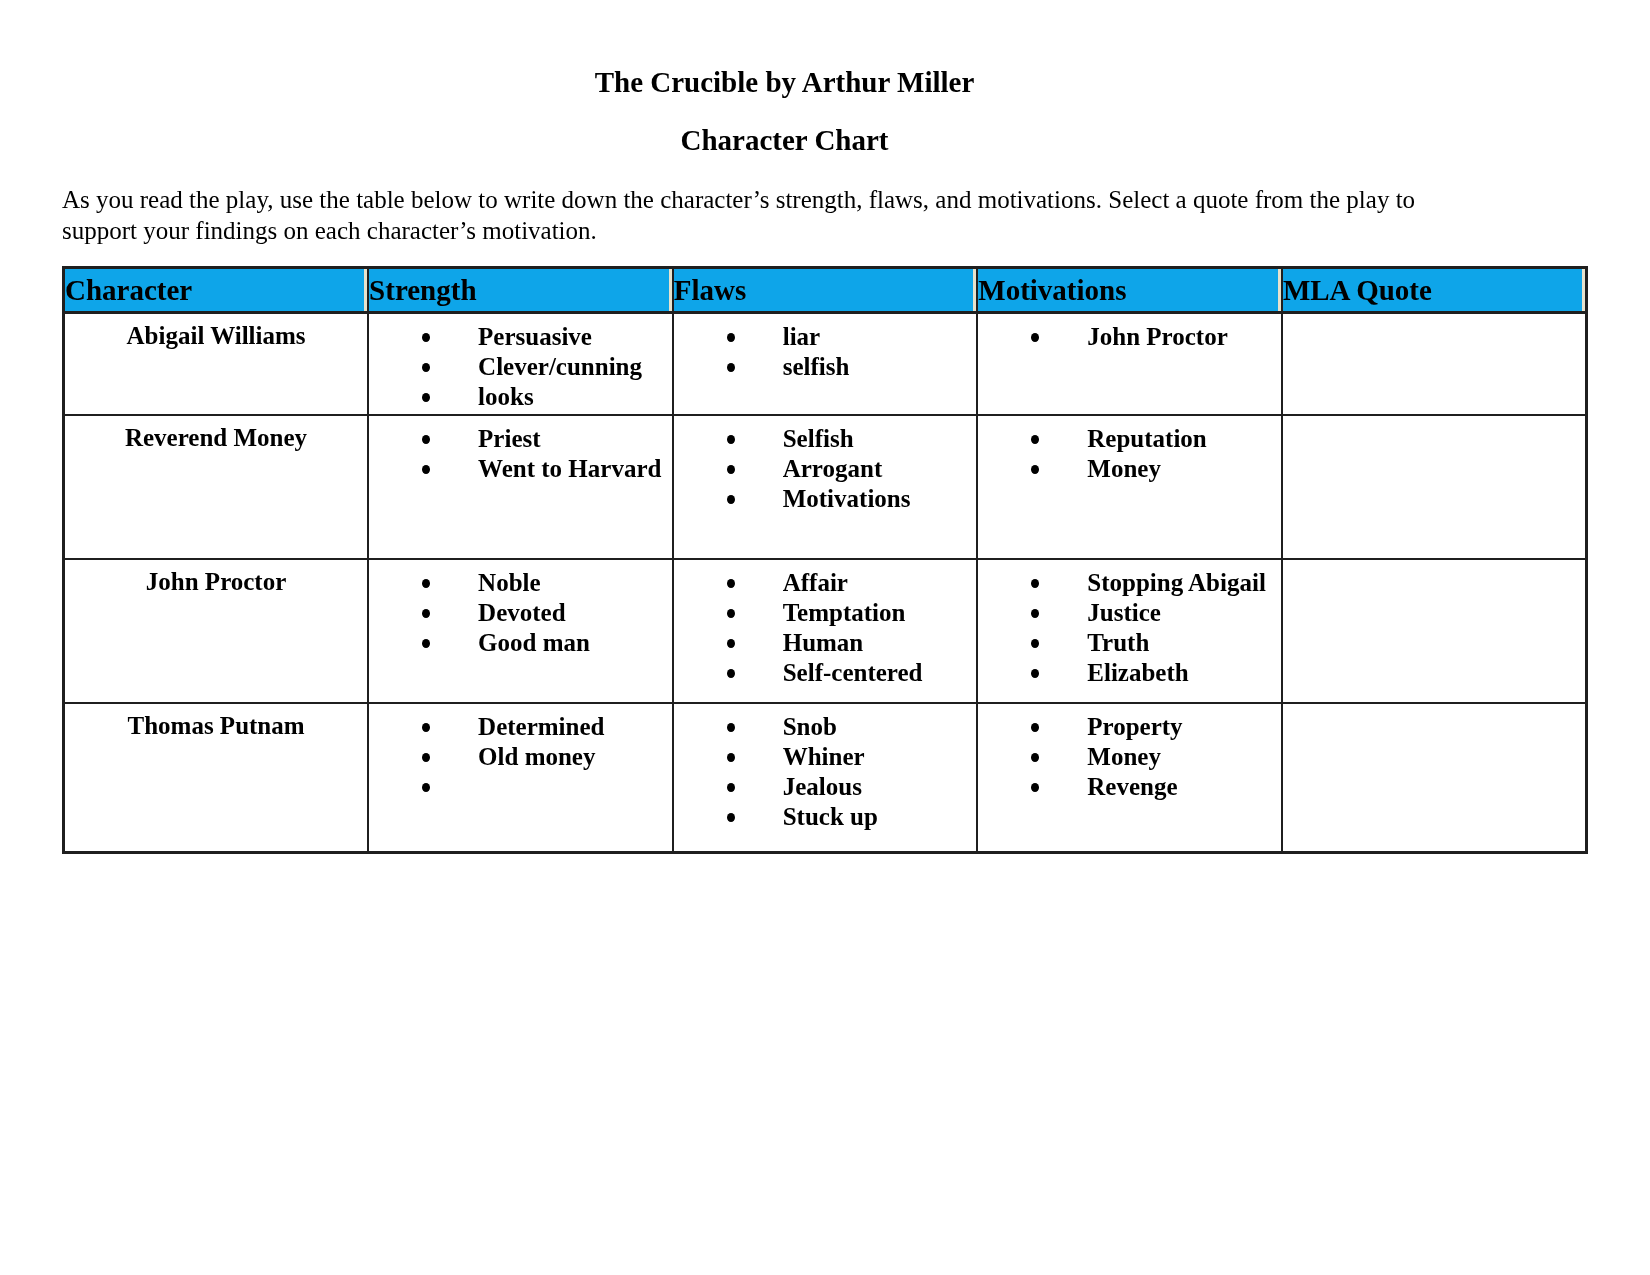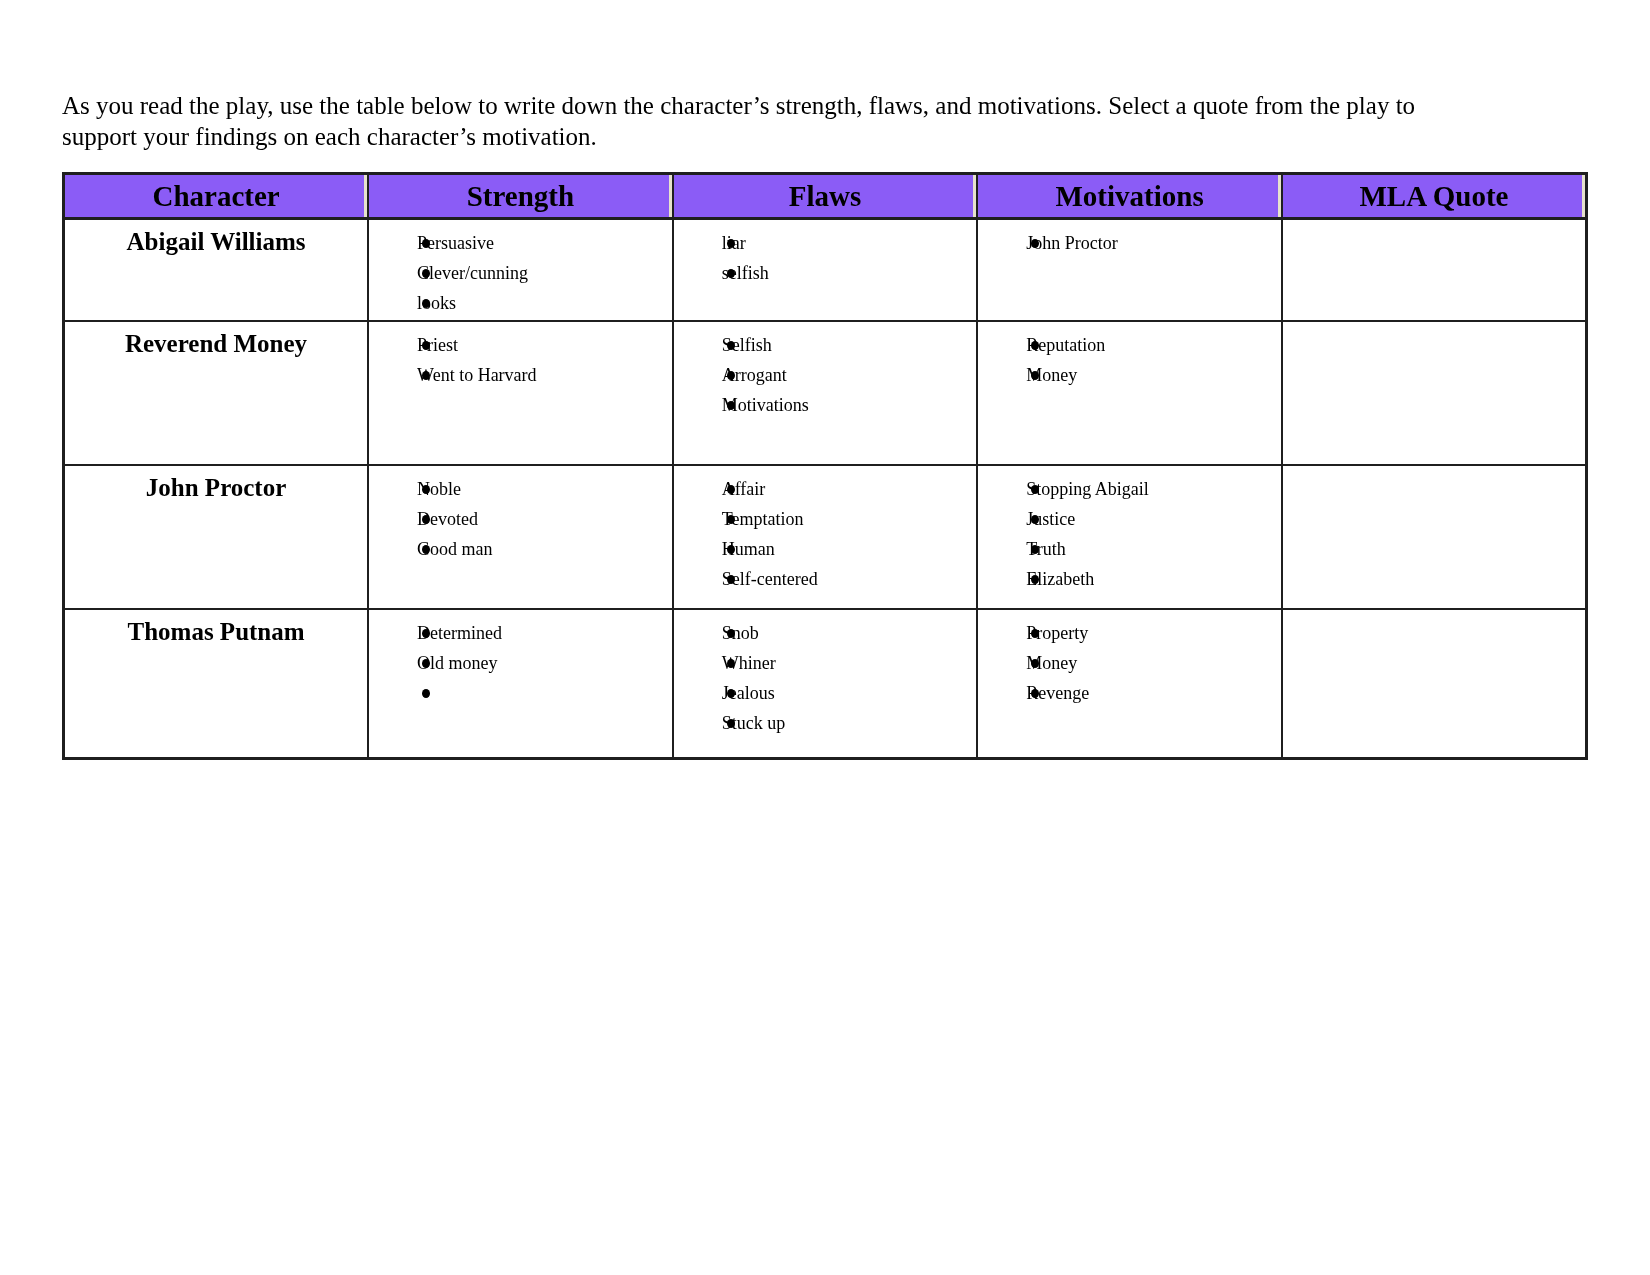--- a/index.html
+++ b/index.html
@@ -46,47 +46,48 @@
     width: 1526px;
     border: 3px solid #1f1f1f;
   }
   table.chart col { width: 20%; }
   table.chart th, table.chart td {
     border: 2px solid #1f1f1f;
     vertical-align: top;
     overflow: hidden;
   }
   tr.head th {
-    background: #8b5cf6;
+    background: #0ea5e9;
     height: 45px;
     font-size: 29px;
     font-weight: bold;
-    text-align: center;
+    text-align: left;
     vertical-align: middle;
     border-bottom: 3px solid #1f1f1f;
     box-shadow: inset -3px 0 0 #e7e2cd;
   }
   td.name-cell {
     text-align: center;
     font-weight: bold;
     font-size: 25px;
     padding-top: 8px;
   }
   td.list-cell { padding-top: 8px; }
   td.list-cell ul {
     list-style: none;
     margin: 0;
     padding: 0;
   }
   td.list-cell li {
     position: relative;
-    font-size: 18px;
+    font-size: 25px;
     line-height: 30px;
     min-height: 30px;
-    padding-left: 48px;
+    padding-left: 109px;
+    font-weight: bold;
   }
   td.list-cell li::before {
     content: "";
     position: absolute;
     left: 53px;
     top: 11px;
     width: 8px;
     height: 9px;
     border-radius: 50%;
     background: #000000;
@@ -96,20 +97,24 @@
   tr.row-3 td { height: 144px; }
   tr.row-4 td { height: 150px; }
   tr.row-5 td { height: 146px; }
   tr.row-5 td, tr.row-5 th { border-top-width: 3px; }
 </style>
 </head>
 <body>
 
 <div class="page">
 
+  <div class="heading-block">
+    <div class="doc-title">The Crucible by Arthur Miller</div>
+    <div class="doc-subtitle">Character Chart</div>
+  </div>
 
   <p class="intro">As you read the play, use the table below to write down the character’s strength, flaws, and motivations. Select a quote from the play to support your findings on each character’s motivation.</p>
 
   <table class="chart">
     <colgroup>
       <col>
         <col>
         <col>
         <col>
         <col>

